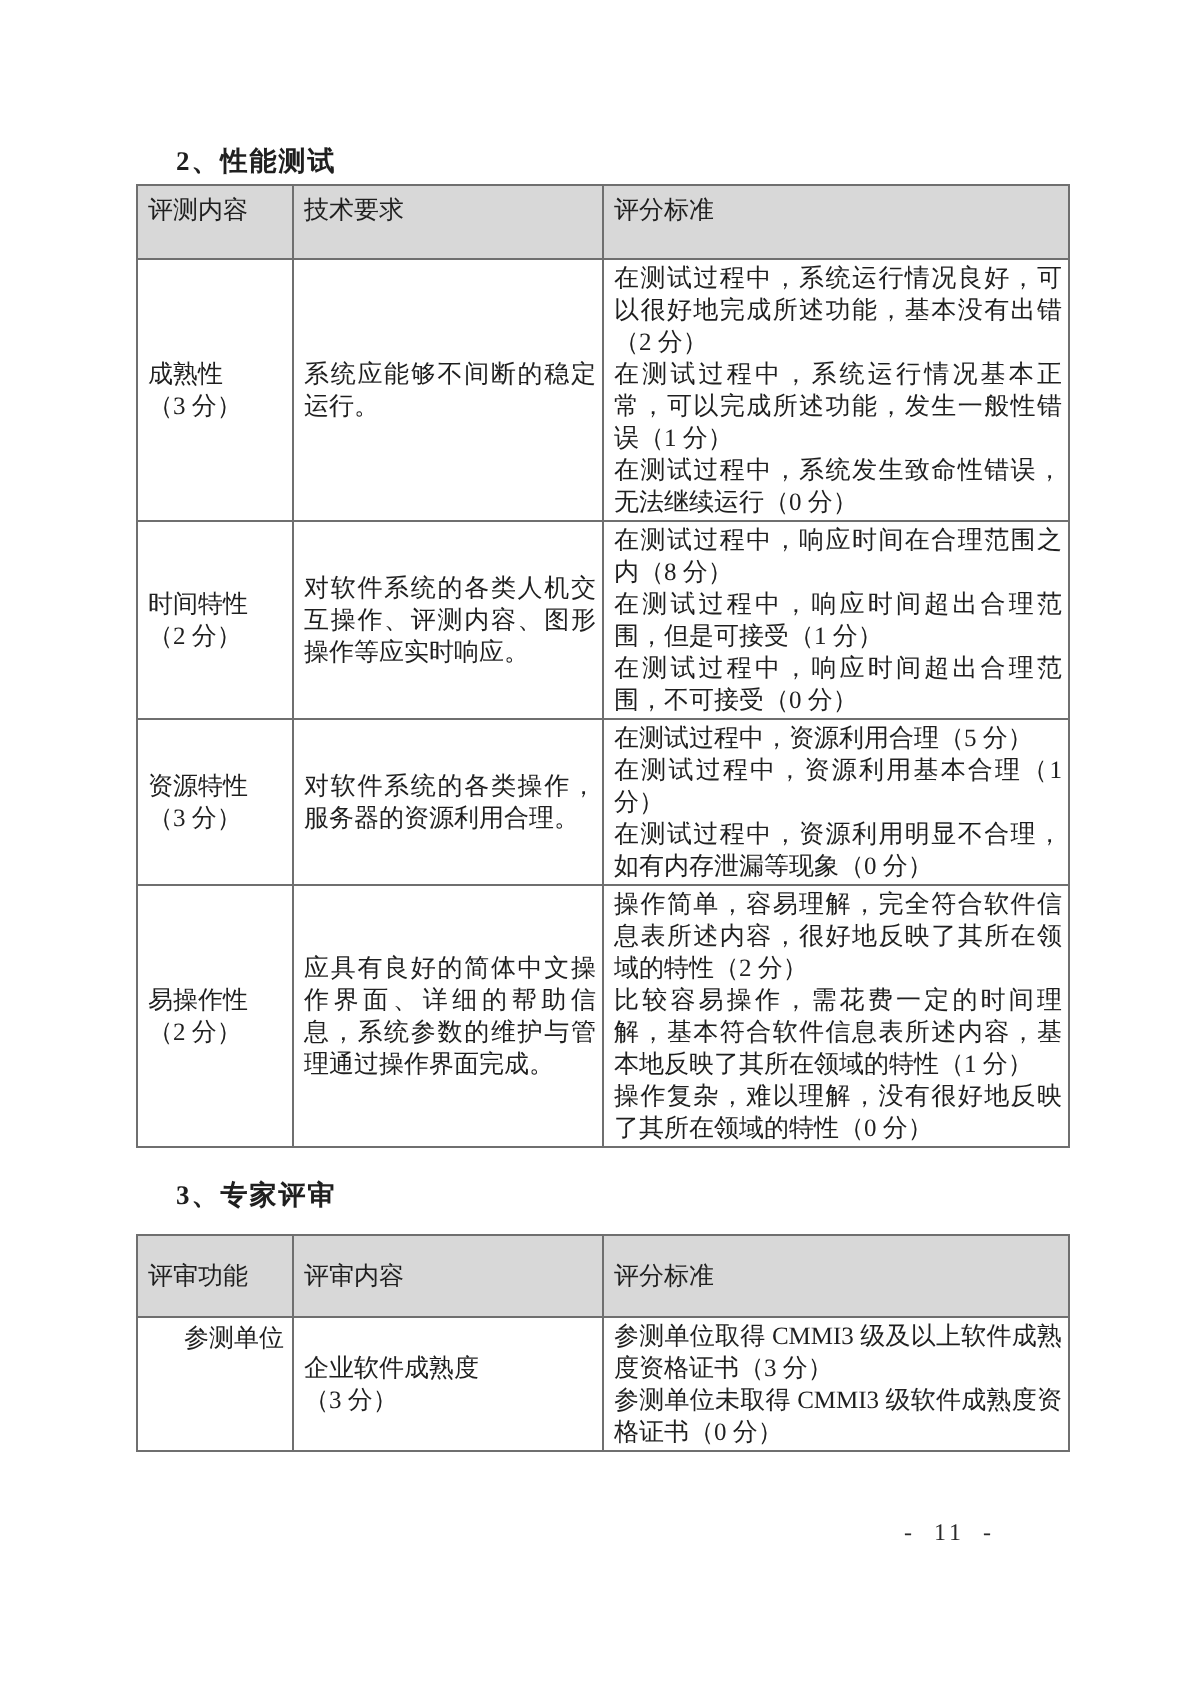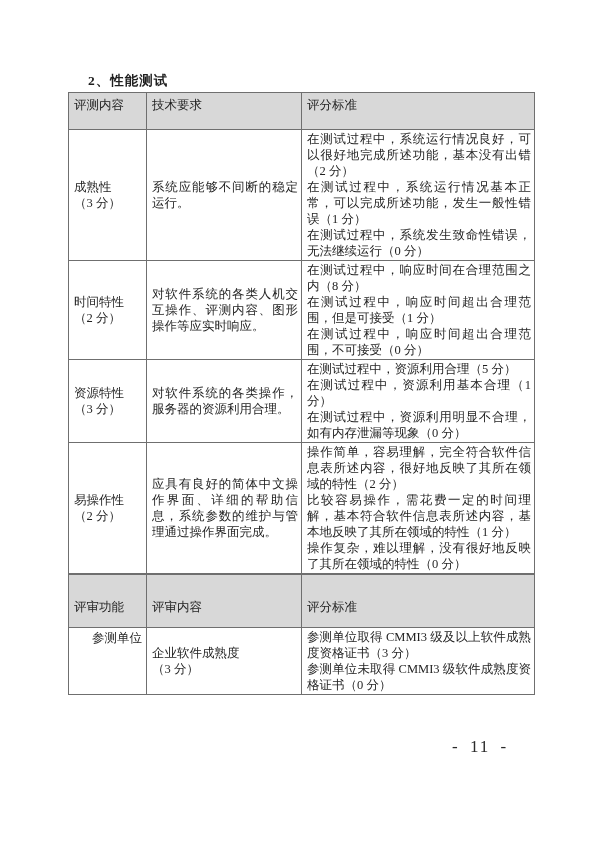--- a/index.html
+++ b/index.html
@@ -44,33 +44,33 @@
     font-weight: normal;
     line-height: 16px;
     padding: 2px 3px 2px 5px;
   }
   th {
     background: #d8d8d8;
     text-align: left;
     vertical-align: middle;
     padding-top: 4px; padding-bottom: 16px;
   }
-  table.t2-table th { padding-top: 24px; padding-bottom: 12px; font-family: Liberation Serif, serif; }
+  table.t2-table th { padding-top: 12px; padding-bottom: 12px; font-family: Liberation Serif, serif; }
 
   td.cell-name { vertical-align: middle; }
   td.cell-req  { vertical-align: middle; text-align: justify; text-justify: inter-ideograph; }
   td.cell-crit { vertical-align: top; padding-top: 1px; padding-bottom: 1px; }
   td.cell-func { vertical-align: top; padding-left: 23px; }
   .crit { text-align: justify; text-justify: inter-ideograph; }
 
   .page-number {
     position: absolute;
-    top: 737px;
+    top: 759px;
     left: 452px;
-    font-size: 17px;
+    font-size: 12px;
     letter-spacing: 2px;
     word-spacing: 4px;
     color: #2a2a2a;
   }
 </style>
 </head>
 <body>
 
 <div class="page">
 
@@ -134,20 +134,21 @@
         <td class="cell-req">应具有良好的简体中文操作界面、详细的帮助信息，系统参数的维护与管理通过操作界面完成。</td>
         <td class="cell-crit">
           <div class="crit">操作简单，容易理解，完全符合软件信息表所述内容，很好地反映了其所在领域的特性（2 分）</div>
           <div class="crit">比较容易操作，需花费一定的时间理解，基本符合软件信息表所述内容，基本地反映了其所在领域的特性（1 分）</div>
           <div class="crit">操作复杂，难以理解，没有很好地反映了其所在领域的特性（0 分）</div>
         </td>
       </tr>
     </tbody>
   </table>
 
+  <h2 class="sec-title t2">3、专家评审</h2>
 
   <table class="eval-table t2-table">
     <colgroup>
         <col class="c1">
         <col class="c2">
         <col class="c3">
       </colgroup>
     <thead>
       <tr>
         <th>评审功能</th>

